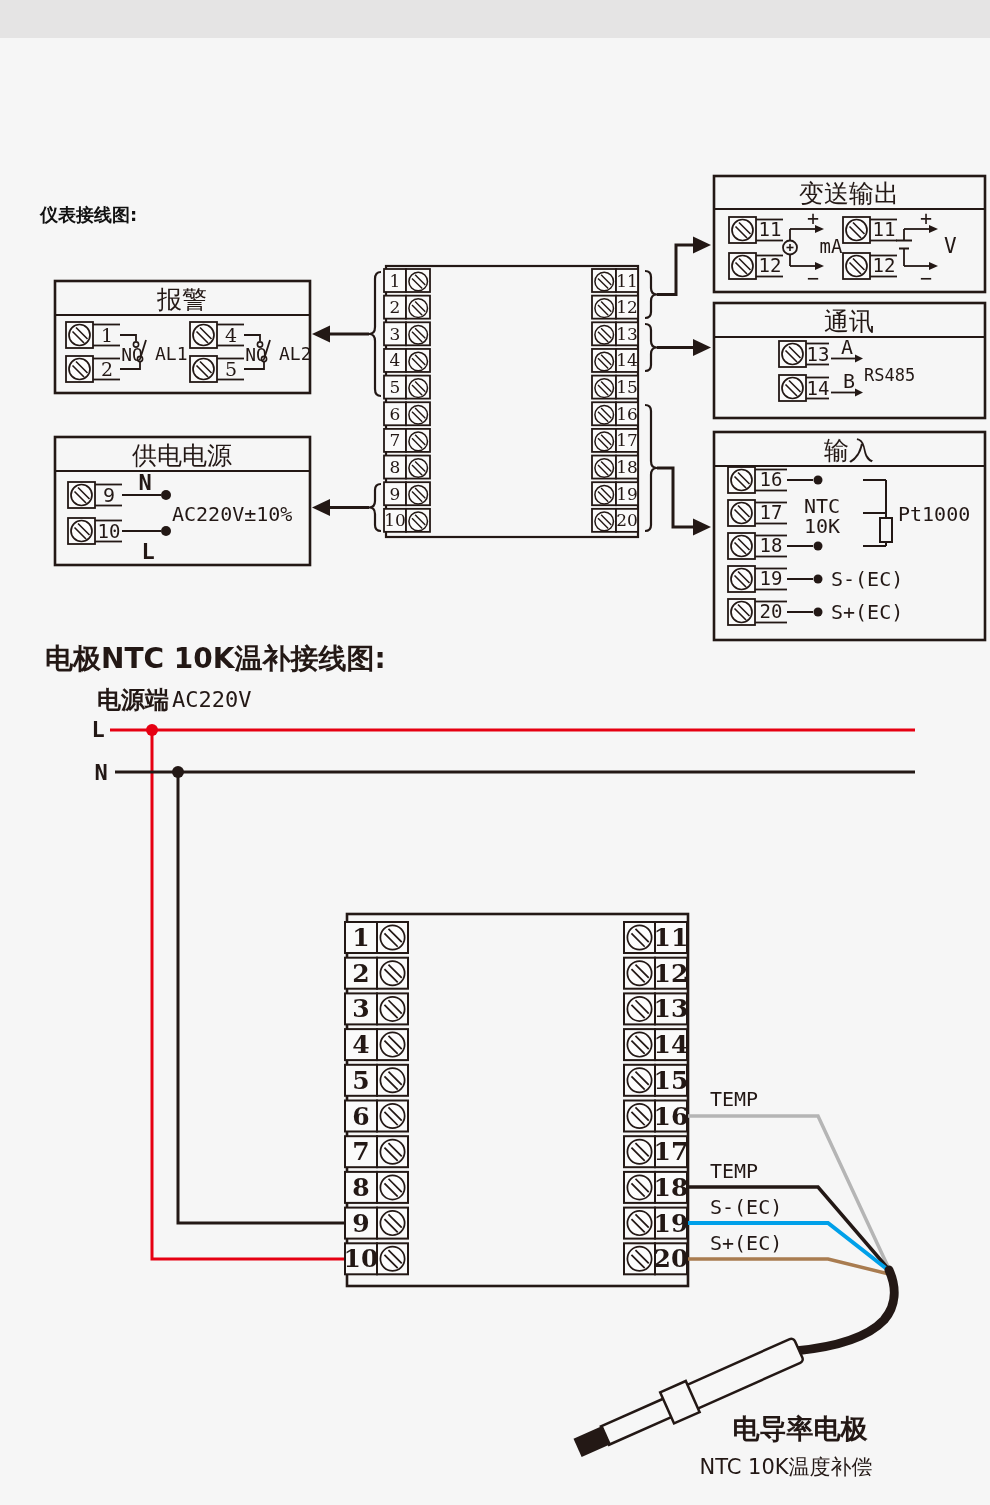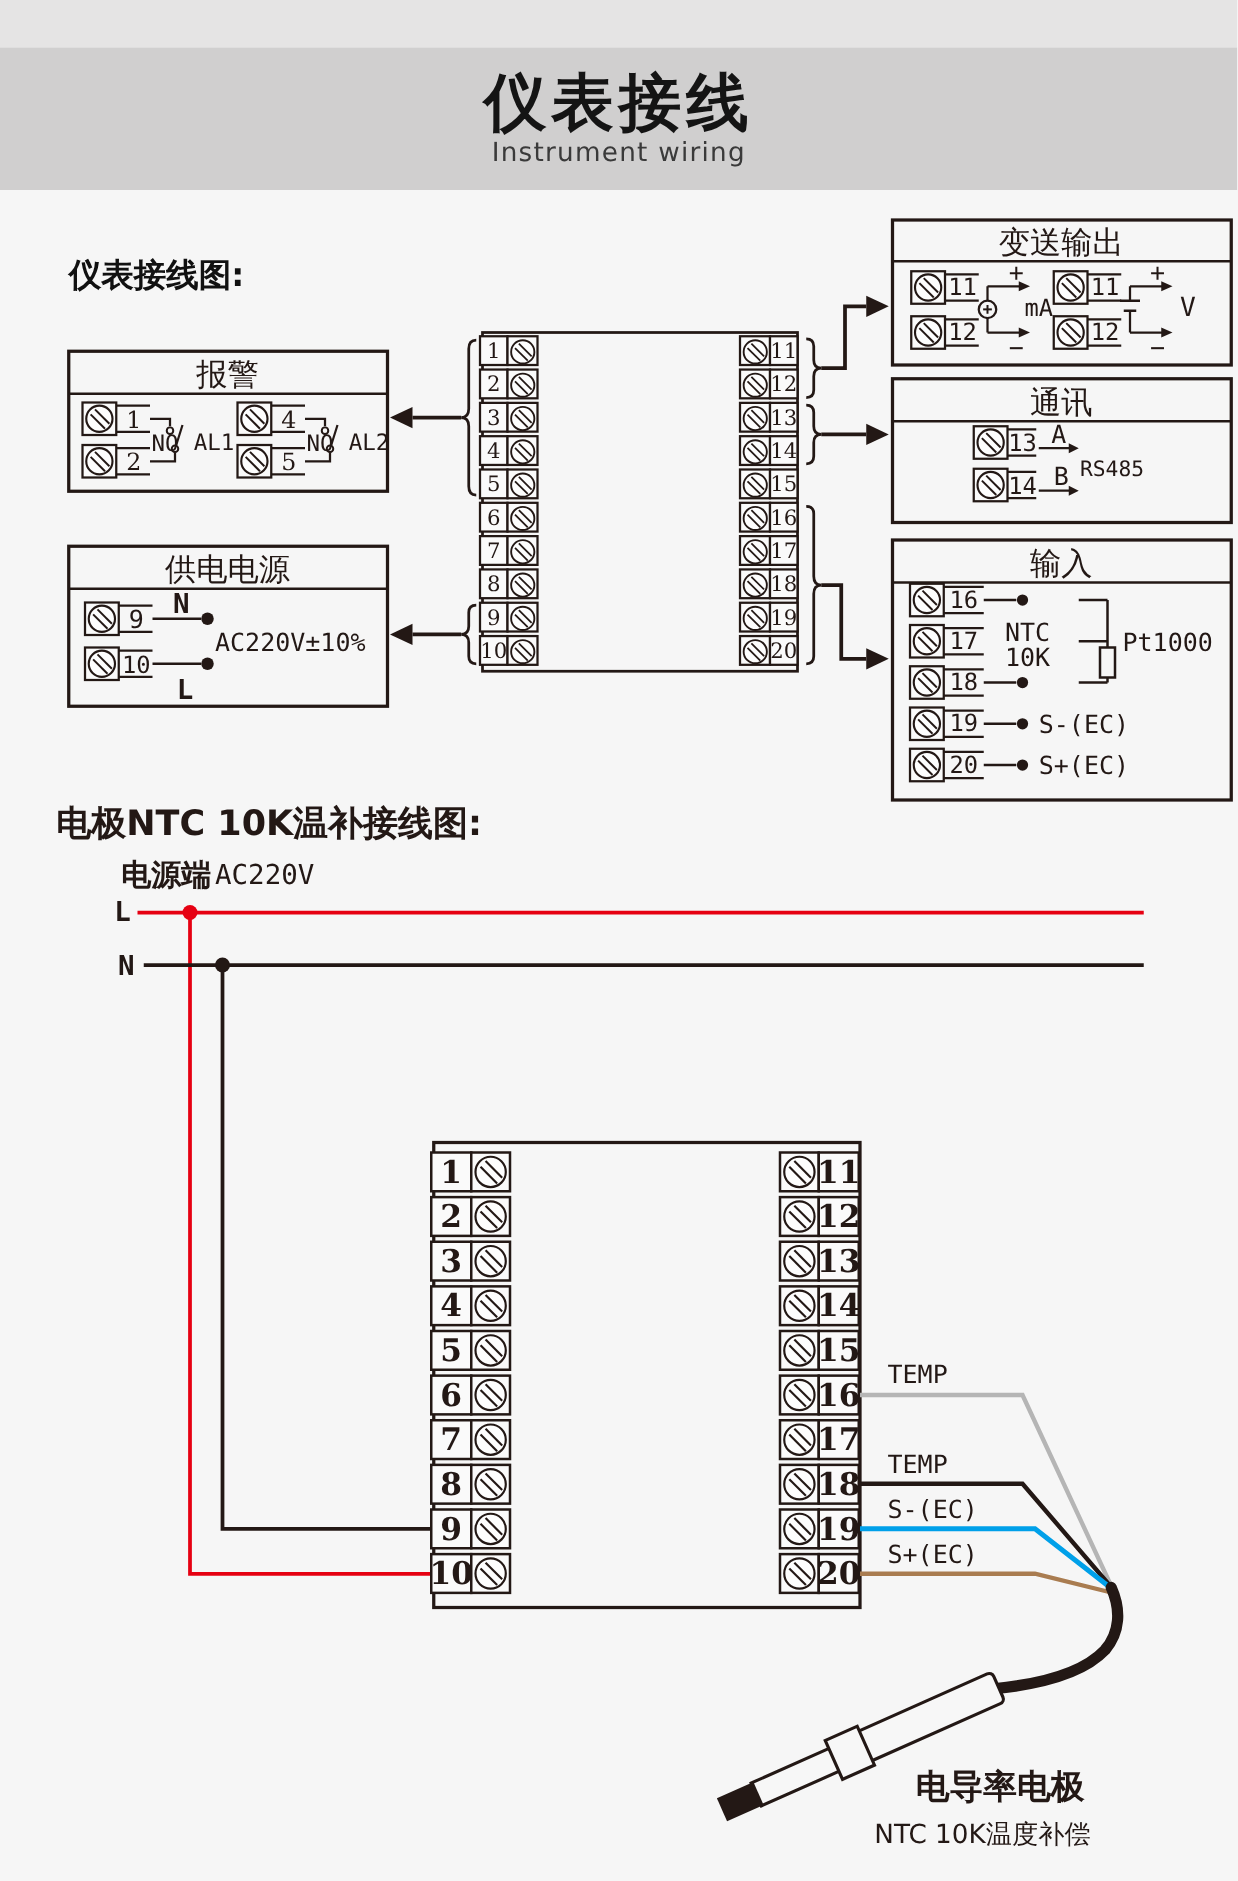--- a/index.html
+++ b/index.html
@@ -5,42 +5,38 @@
   *{margin:0;padding:0;box-sizing:border-box}
   html,body{background:#f6f6f6}
   .page{position:relative;width:990px;height:1505px;margin:0 auto;background:#f6f6f6;
         font-family:"DejaVu Sans",sans-serif;overflow:hidden}
   .band-top{position:absolute;left:0;top:0;width:990px;height:38px;background:#e5e4e4}
   .band-title{position:absolute;left:0;top:38px;width:990px;height:114px;background:#d0cfcf;
         display:flex;flex-direction:column;align-items:center;justify-content:center;gap:2px}
   .band-title h1{font-size:50px;font-weight:bold;color:#141414;letter-spacing:4px;line-height:1.05;
         font-family:"DejaVu Sans",sans-serif}
   .subtitle{font-size:21px;color:#3a3a3a;letter-spacing:1px;font-family:"DejaVu Sans",sans-serif}
-  .label1{position:absolute;left:55px;top:203px;font-size:26px;font-weight:bold;color:#111}
+  .label1{position:absolute;left:40px;top:203px;font-size:18px;font-weight:bold;color:#111}
   svg{position:absolute;left:0}
   svg text{fill:#231815}
   .tcjk{font-family:"DejaVu Sans",sans-serif}
   .tmono{font-family:"DejaVu Sans Mono",monospace}
   .tserif{font-family:"DejaVu Serif",serif}
   .ln{stroke:#231815;fill:none}
   .cellr{fill:#fafafa;stroke:#231815;stroke-width:1.8}
   .cellr2{fill:#fafafa;stroke:#231815;stroke-width:2}
   .panel{fill:none;stroke:#231815;stroke-width:2.6}
   .dot{fill:#231815}
 </style>
 </head>
 <body>
 
 <div class="page">
 
   <div class="band-top"></div>
-  <header class="band-title">
-    <h1>仪表接线</h1>
-    <div class="subtitle">Instrument wiring</div>
-  </header>
 
   <div class="label1">仪表接线图:</div>
 
   <svg id="d1" width="990" height="500" style="top:160px" viewBox="0 160 990 500">
     <defs>
       <g id="face1">
         <circle cx="13" cy="13" r="10.5" fill="#fdfdfd" stroke="#231815" stroke-width="1.7"></circle>
         <line x1="6" y1="9.5" x2="17.5" y2="21" stroke="#231815" stroke-width="1.6"></line>
         <line x1="9.5" y1="5.5" x2="21" y2="17" stroke="#231815" stroke-width="1.6"></line>
       </g>

